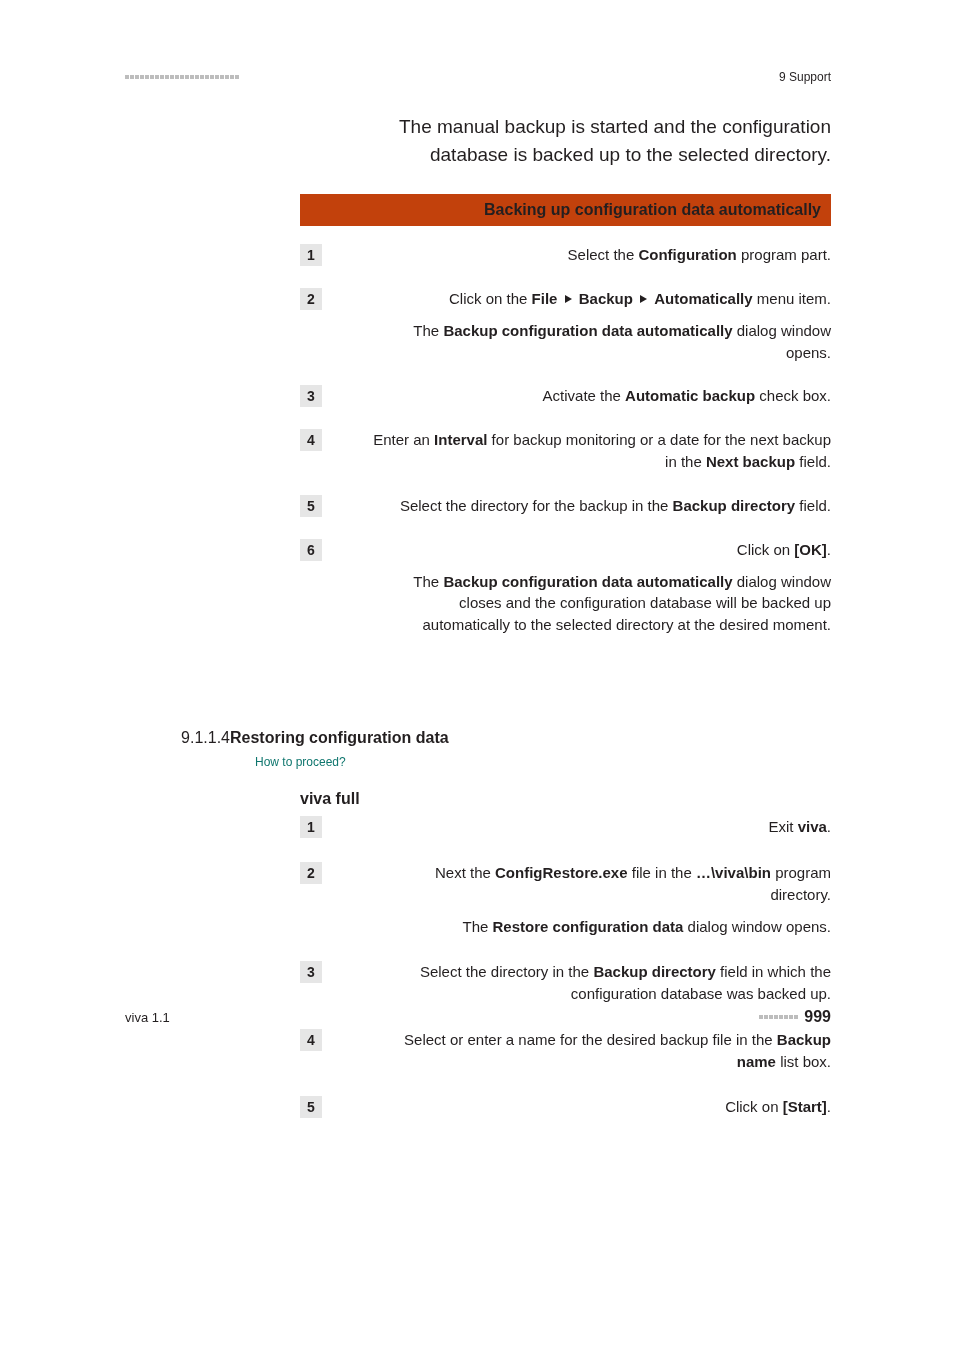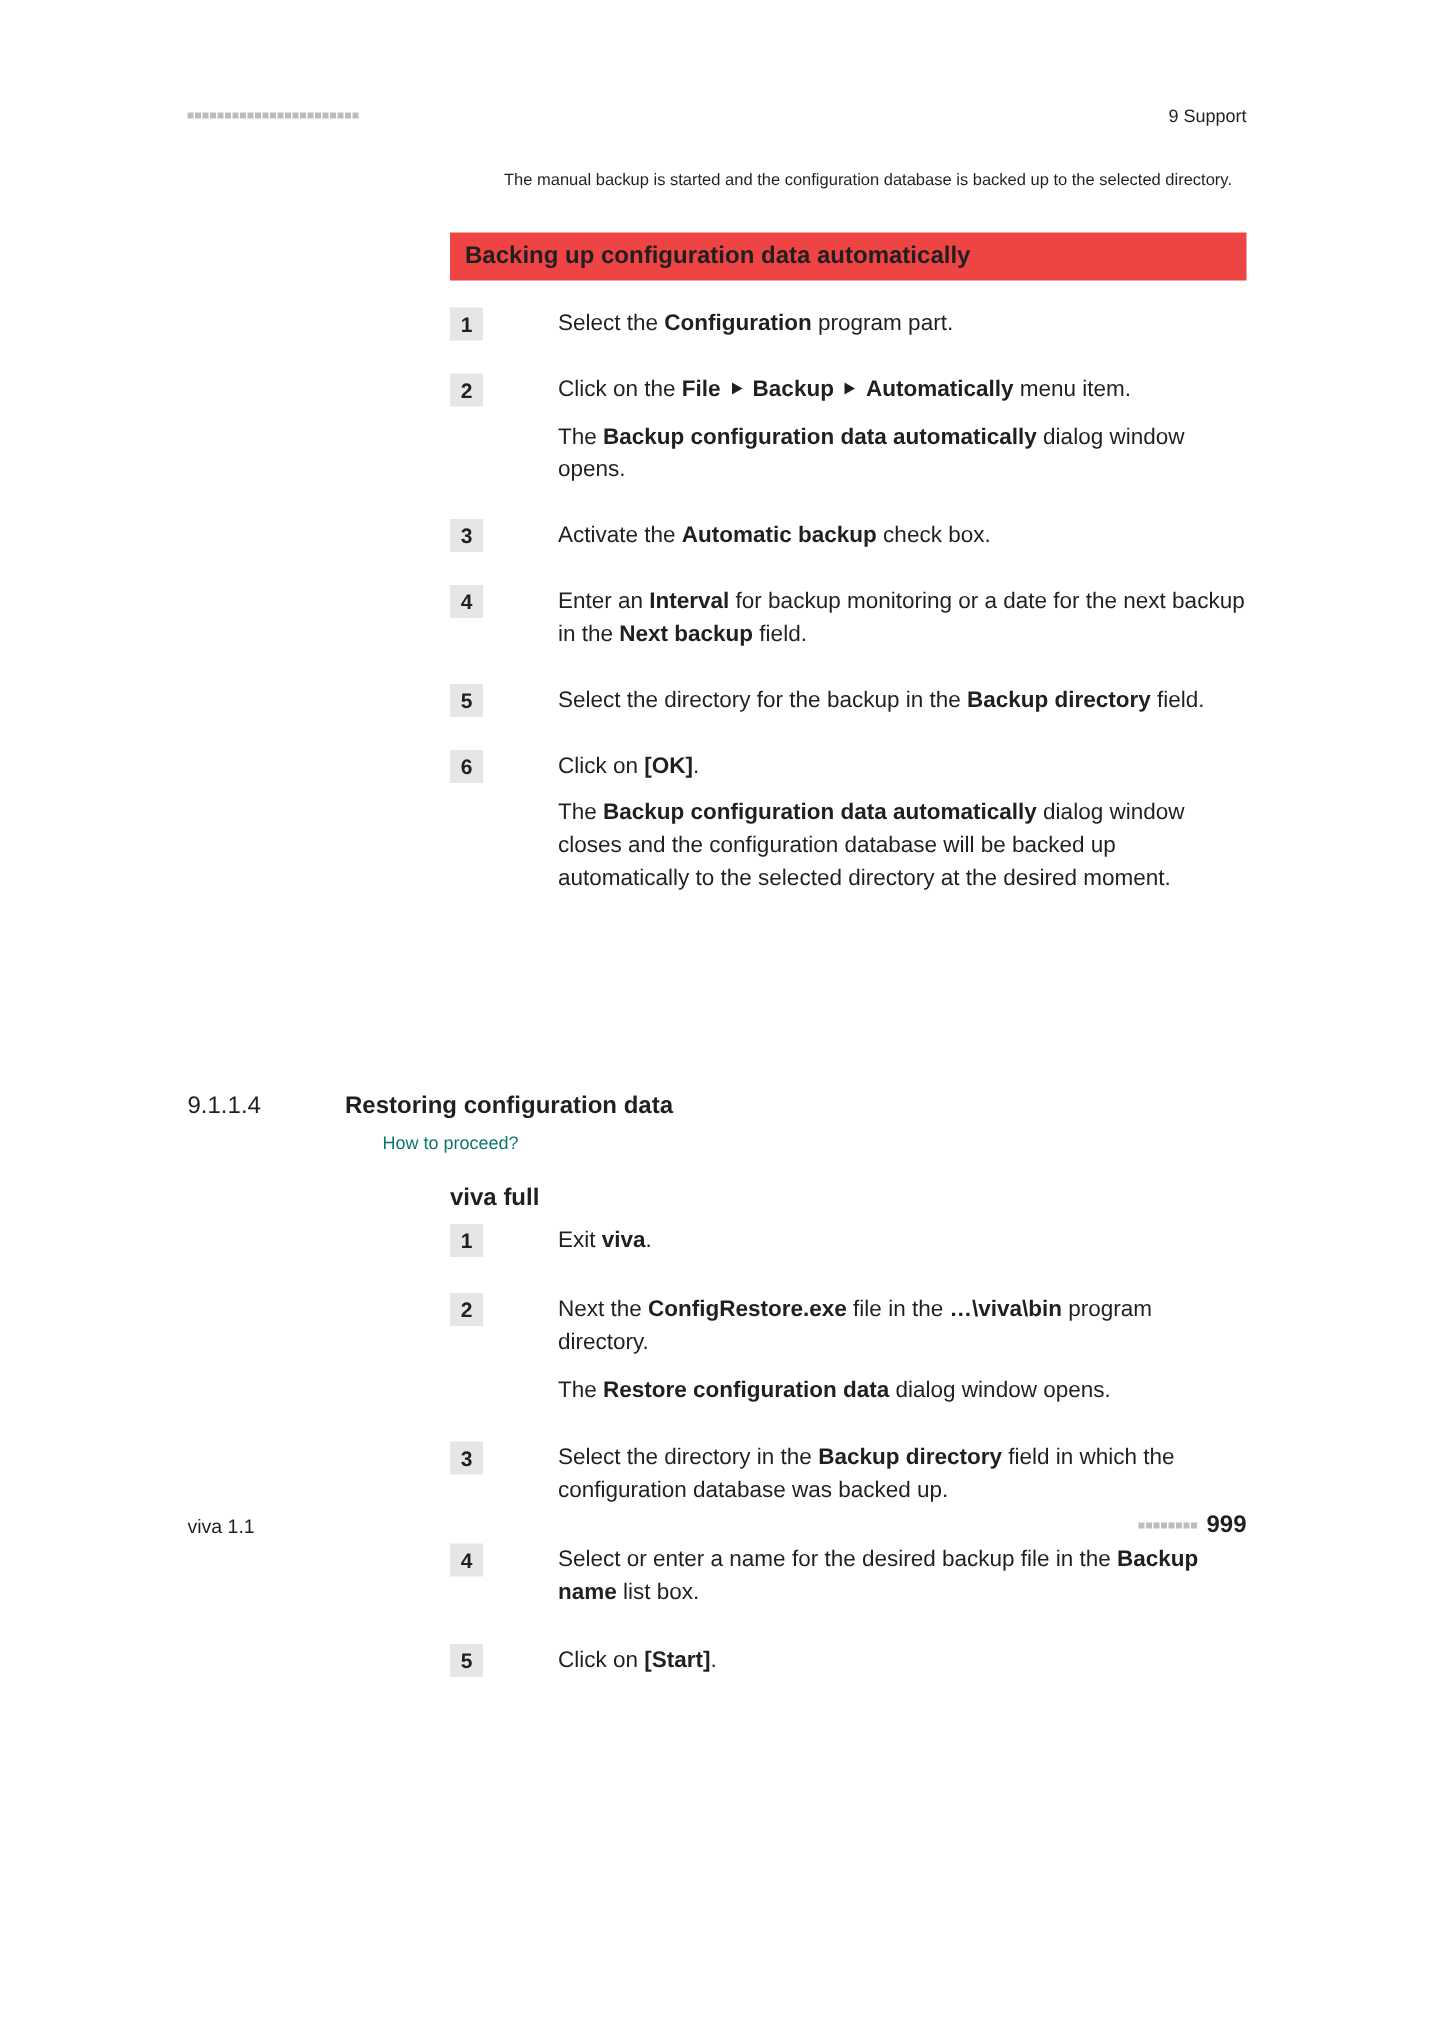--- a/index.html
+++ b/index.html
@@ -1,33 +1,33 @@
 <!DOCTYPE html>
 <html><head>
 <meta charset="utf-8">
 <style>
   * { box-sizing: border-box; margin: 0; padding: 0; }
   html, body { width: 954px; height: 1350px; background: #fff; }
   body { font-family: "Segoe UI", "Helvetica Neue", Arial, sans-serif; color: #000; position: relative; }
 
-  .page { position: relative; width: 954px; height: 1106px; }
+  .page { position: relative; width: 954px; height: 1106px; text-align: right; }
 
   
   .header-bar { position: absolute; top: 70px; left: 125px; width: 706px; height: 14px; display: flex; justify-content: space-between; align-items: center; }
   .header-squares { display: flex; gap: 1px; }
   .sq { width: 4px; height: 4px; background: #bdbdbd; }
   .header-right { font-size: 12px; color: #231f20; }
 
   
   .col-main { position: absolute; left: 300px; top: 113px; width: 531px; }
 
-  .para { font-size: 11px; line-height: 1.45; color: #231f20; margin-bottom: 6px; }
+  .para { font-size: 19px; line-height: 1.45; color: #231f20; margin-bottom: 6px; }
   .para-indent { margin-left: 36px; }
 
-  .section-bar { background: #ef4444; padding: 7px 10px; font-weight: 700; font-size: 16px; color: #231f20; margin-top: 26px; margin-bottom: 18px; }
+  .section-bar { background: #c2410c; padding: 7px 10px; font-weight: 700; font-size: 16px; color: #231f20; margin-top: 26px; margin-bottom: 18px; }
 
   .step { display: flex; align-items: flex-start; margin-bottom: 22px; }
   .step-num { flex: 0 0 auto; background: #e6e6e6; width: 22px; height: 22px; display: flex; align-items: center; justify-content: center; font-weight: 700; font-size: 14px; color: #231f20; margin-right: 14px; }
   .step-body { flex: 1 1 auto; font-size: 15px; line-height: 1.45; color: #231f20; margin-left: 36px; }
   .step-body p { margin-bottom: 10px; }
   .step-body p:last-child { margin-bottom: 0; }
 
   .tri { display: inline-block; width: 0; height: 0; border-top: 4px solid transparent; border-bottom: 4px solid transparent; border-left: 7px solid #231f20; margin: 0 3px; vertical-align: 1px; }
 
   

